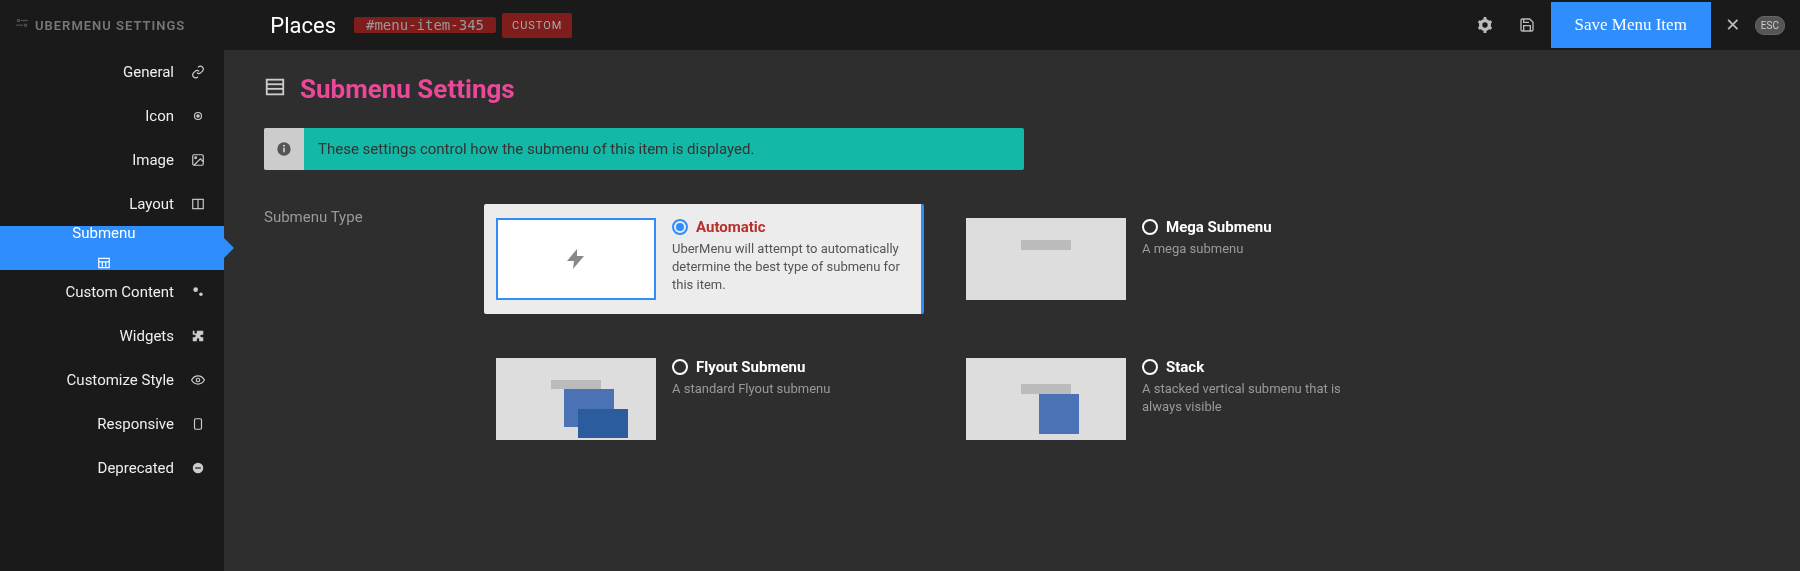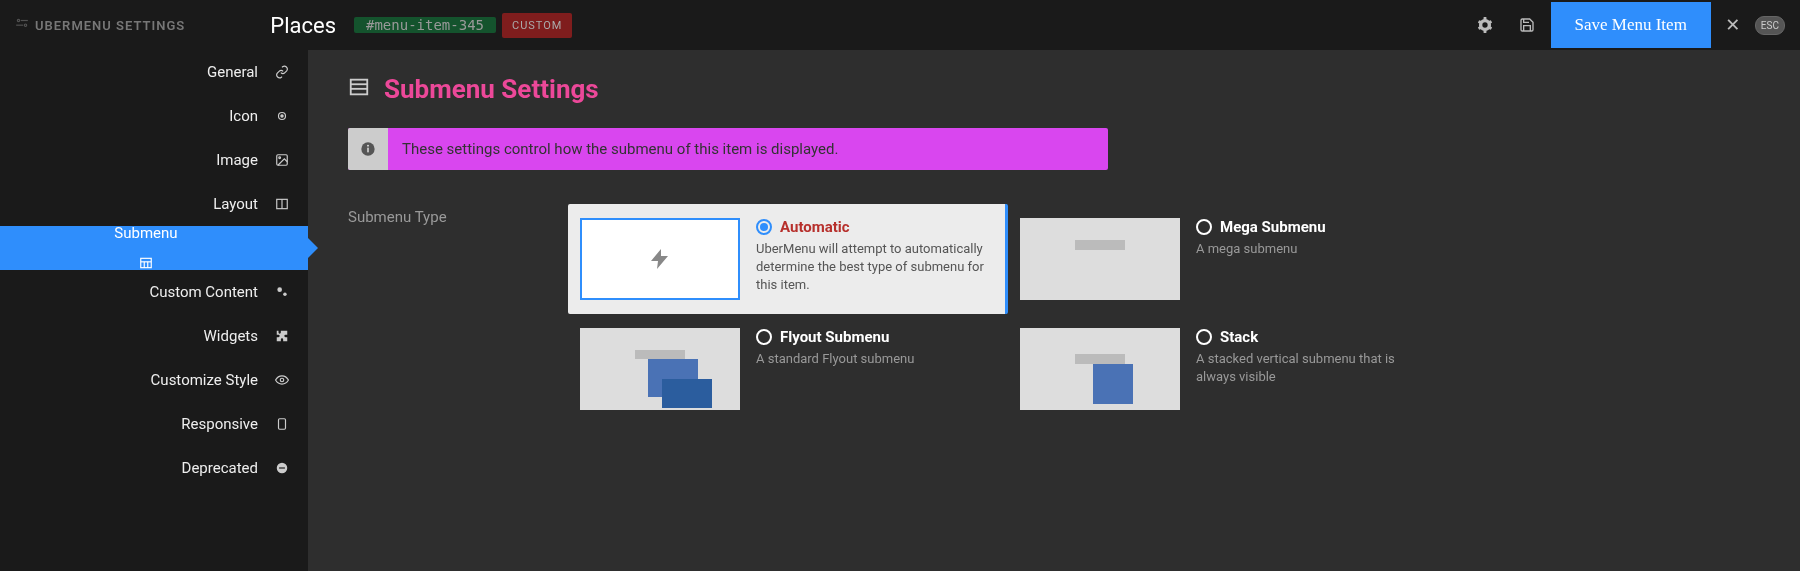--- a/index.html
+++ b/index.html
@@ -1,43 +1,43 @@
 <!DOCTYPE html>
 <html><head>
 <meta charset="utf-8">
 <style>
 *{margin:0;padding:0;box-sizing:border-box;}
 body{font-family:-apple-system,BlinkMacSystemFont,"Segoe UI",Roboto,sans-serif;background:#2e2e2e;color:#ccc;width:1800px;height:571px;overflow:hidden;}
 .topbar{height:50px;background:#1a1a1a;display:flex;align-items:center;padding:0 15px;}
 .brand{display:flex;align-items:center;gap:6px;color:#777;font-size:13px;letter-spacing:1px;font-weight:600;}
 .brand .brand-icon{opacity:0.6;}
 .header-title{font-size:22px;color:#fff;font-weight:400;margin-left:85px;}
-.chip{font-family:Menlo,Consolas,monospace;background:#14532d;color:#999;padding:0 12px;font-size:14px;margin-left:18px;border-radius:2px;}
+.chip{font-family:Menlo,Consolas,monospace;background:#7f1d1d;color:#999;padding:0 12px;font-size:14px;margin-left:18px;border-radius:2px;}
 .chip-custom{background:#7f1d1d;color:#aaa;padding:6px 10px;font-size:11px;letter-spacing:1px;margin-left:6px;border-radius:2px;}
 .topbar-right{margin-left:auto;display:flex;align-items:center;gap:6px;}
 .icon-btn{width:36px;height:36px;display:flex;align-items:center;justify-content:center;color:#bbb;cursor:pointer;}
 .save-btn{background:#2f8efc;color:#fff;border:none;padding:0 24px;height:46px;font-size:17px;font-weight:500;cursor:pointer;font-family:Liberation Serif, serif;}
 .close-btn{background:transparent;border:none;color:#bbb;font-size:18px;width:32px;height:32px;cursor:pointer;}
 .esc-key{background:#555;color:#ccc;font-size:10px;padding:3px 5px;border-radius:9px;border:1px solid #666;}
 .layout{display:flex;height:calc(100% - 50px);}
-.sidebar{width:308px;background:#1a1a1a;}
+.sidebar{width:224px;background:#1a1a1a;}
 .nav-item{height:44px;display:flex;align-items:center;justify-content:flex-end;padding-right:16px;gap:14px;color:#eee;font-size:15px;cursor:pointer;position:relative;}
 .nav-item.active{background:#2f8efc;color:#fff;flex-direction:column;}
 .nav-item.active::after{content:"";position:absolute;right:-10px;top:50%;transform:translateY(-50%);border-top:10px solid transparent;border-bottom:10px solid transparent;border-left:10px solid #2f8efc;}
 .nav-item .nav-icon{width:20px;display:flex;justify-content:center;color:#ccc;}
 .nav-item.active .nav-icon{color:#fff;}
 .content{flex:1;padding:24px 40px;}
 .page-title-row{display:flex;align-items:center;gap:14px;margin-bottom:24px;}
 .page-title{font-size:26px;color:#ec4899;font-weight:700;}
-.info-box{background:#d946ef;display:flex;align-items:stretch;width:760px;margin-bottom:34px;border-radius:2px;overflow:hidden;}
+.info-box{background:#14b8a6;display:flex;align-items:stretch;width:760px;margin-bottom:34px;border-radius:2px;overflow:hidden;}
 .info-icon{background:#ccc;width:40px;display:flex;align-items:center;justify-content:center;color:#555;}
 .info-text{padding:12px 14px;color:#333;font-size:15px;}
 .field-row{display:flex;gap:40px;}
 .field-label{width:180px;color:#999;font-size:15px;padding-top:4px;}
-.options-grid{display:flex;flex-wrap:wrap;width:1000px;}
+.options-grid{display:flex;flex-wrap:wrap;gap:30px;width:1000px;}
 .option-card{display:flex;gap:16px;width:440px;padding:14px 12px;border-radius:2px;}
 .option-card.selected{background:#ececec;border-right:3px solid #2f8efc;}
 .option-thumb{width:160px;height:82px;border:2px solid transparent;background:#ddd;display:flex;align-items:center;justify-content:center;position:relative;}
 .option-card.selected .option-thumb{border-color:#2f8efc;background:#fff;}
 .option-meta{flex:1;}
 .option-title-row{display:flex;align-items:center;gap:8px;margin-bottom:4px;}
 .radio{width:16px;height:16px;border-radius:50%;border:2px solid #fff;display:inline-block;position:relative;flex-shrink:0;}
 .option-card.selected .radio{border-color:#2f8efc;}
 .option-card.selected .radio::after{content:"";position:absolute;inset:2px;background:#2f8efc;border-radius:50%;}
 .option-title{font-weight:700;font-size:15px;color:#fff;}

